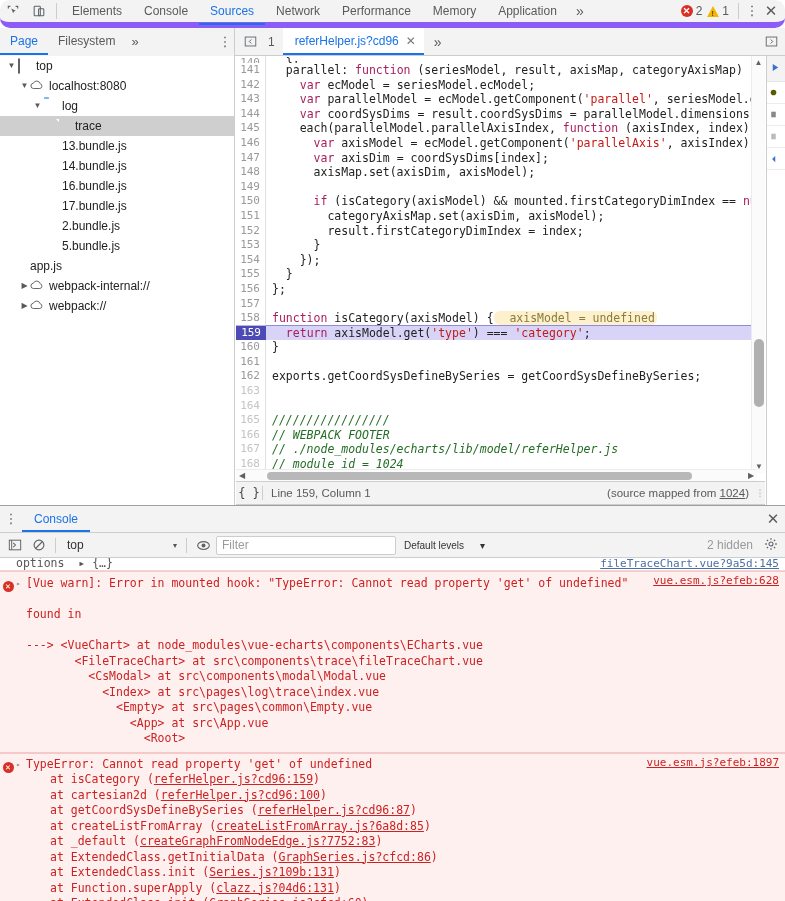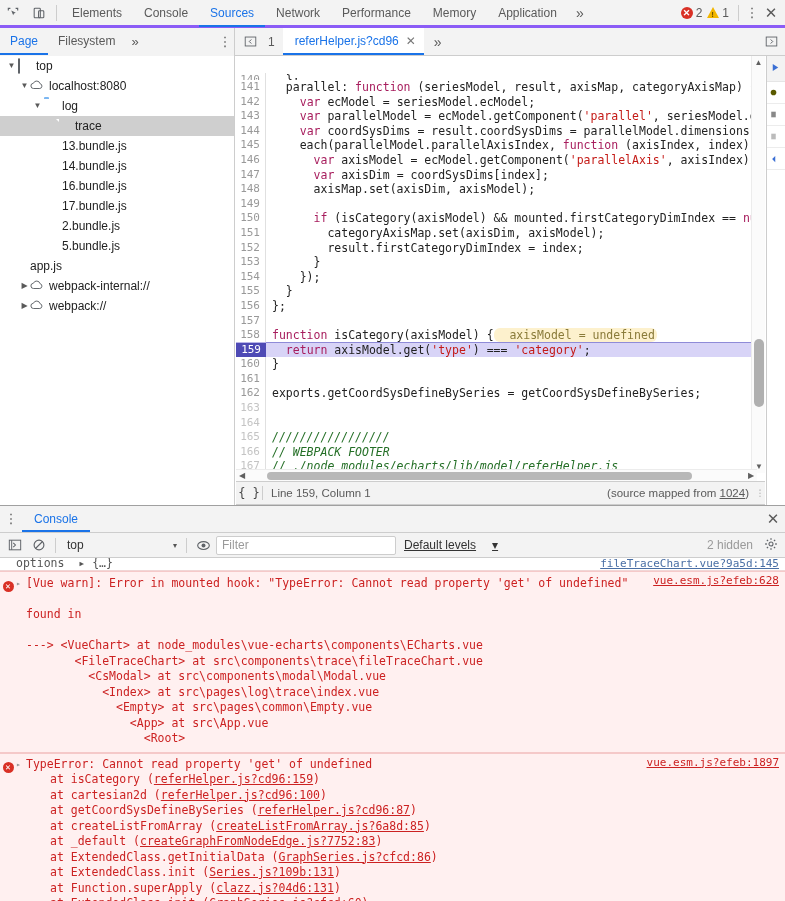--- a/index.html
+++ b/index.html
@@ -12,22 +12,22 @@
     font-size: 12px;
     color: #303942;
     -webkit-font-smoothing: antialiased;
   }
   #app { position: relative; width: 785px; height: 901px; background:#fff; }
 
   
   .main-toolbar {
     position: absolute; left:0; top:0; width:785px; height:28px;
     background: #f3f3f3;
-    border-bottom: 3px solid #8b5cf6;
-    display:flex; align-items:center;
+    border-bottom: 6px solid #8b5cf6;
+    display:flex; align-items:center;border-radius:10px;
   }
   .tb-icon-btn {
     width:26px; height:26px; display:flex; align-items:center; justify-content:center;
     cursor:pointer; flex: 0 0 auto;
   }
   .tb-sep { width:1px; height:16px; background:#cdcdcd; margin:0 4px; flex:0 0 auto; }
   .panel-tabs { display:flex; align-items:center; height:28px; flex:1 1 auto; overflow:hidden; }
   .panel-tab {
     padding: 0 11px; height:28px; line-height:28px;
     font-size:12px; color:#5a5a5a; cursor:pointer; white-space:nowrap;
@@ -106,21 +106,21 @@
     width:9px;height:11px;margin:2px 3px;background:#9aa0a6;border-radius:1px;position:relative;
   }
   .ic-doc::after{content:'';position:absolute;top:0;right:0;border-left:3.5px solid transparent;border-top:3.5px solid #fff;}
 
   
   .editor-wrap {
     position:absolute; left:236px; top:56px; width:529px; height:425px;
     background:#fff; overflow:hidden;
   }
   .code-area {
-    position:absolute; left:0; top:17px; width:521px; height:417px; overflow:hidden;
+    position:absolute; left:0; top:0; width:521px; height:417px; overflow:hidden;
     font-family:"DejaVu Sans Mono","Liberation Mono",monospace;
     font-size:11.5px;
   }
   .code-line { height:14.6px; display:flex; white-space:pre; align-items:stretch; }
   .gutter {
     width:30px; flex:0 0 30px; text-align:right; padding-right:5px;
     color:#999; background:#fff; border-right:1px solid #e0e0e0;
     font-size:11px; line-height:14.6px; user-select:none;
   }
   .code-line.dim .gutter { color:#c4c4c4; }
@@ -202,21 +202,21 @@
     display:flex;align-items:center;gap:4px; font-size:12px; color:#333; padding:0 4px 0 6px; cursor:pointer;
     min-width:120px; height:21px;
   }
   .ctx-caret { margin-left:auto; font-size:8px; color:#555;}
   .ct-sep { width:1px;height:15px;background:#cdcdcd;margin:0 3px;}
   .filter-input {
     height:19px; width:180px; border:1px solid #cdcdcd; background:#fff; font-size:12px;
     padding:0 5px; color:#333; outline:none; border-radius:2px;
   }
   .filter-input::placeholder { color:#9a9a9a; }
-  .levels-select { font-size:12px; color:#333; padding:0 6px; display:flex; align-items:center; gap:16px; cursor:pointer;text-decoration:underline;}
+  .levels-select { font-size:10px; color:#333; padding:0 6px; display:flex; align-items:center; gap:16px; cursor:pointer;}
   .hidden-count { margin-left:auto; font-size:12px; color:#9a9a9a; padding-right:6px;}
   .gear { width:20px; text-align:center; cursor:pointer; }
 
   .console-messages {
     position:absolute; left:0; top:52px; right:0; bottom:0; overflow:hidden;
     font-family:"DejaVu Sans Mono","Liberation Mono",monospace; font-size:11.5px;
   }
   .msg { position:relative; padding:1px 0 1px 0; display:flex; }
   .msg-clip { border-bottom:1px solid #f0d6d6; }
   .msg-warnlog { background:#fff; color:#333; }

